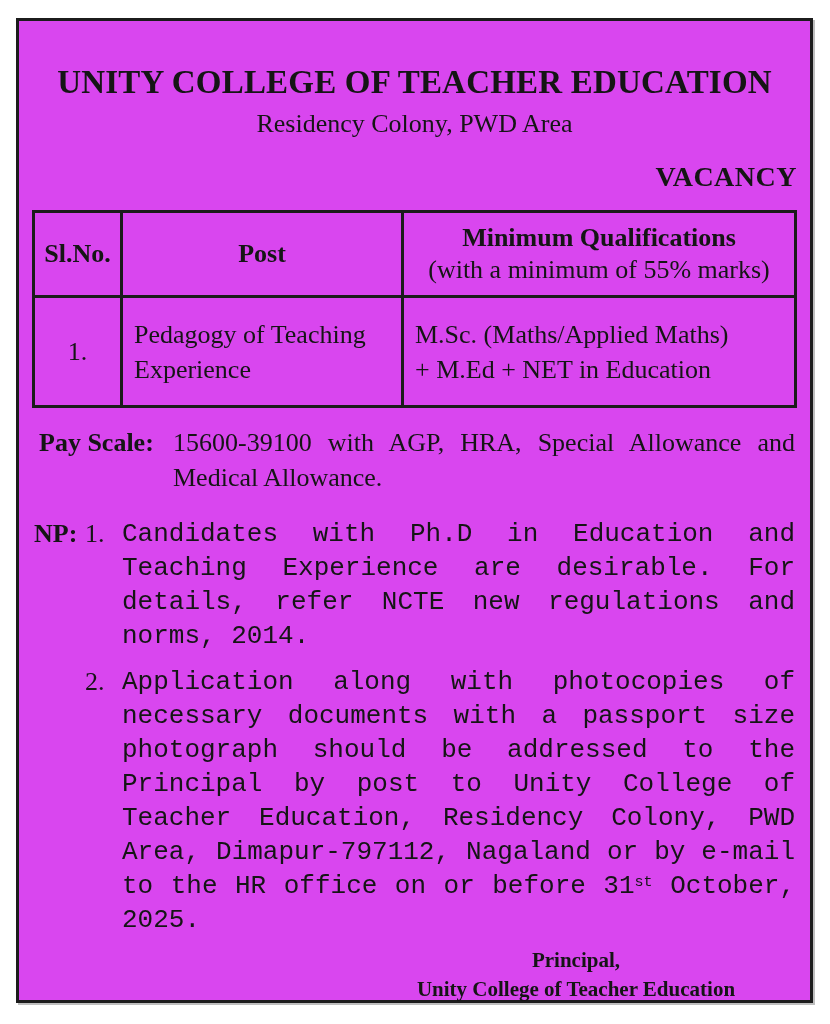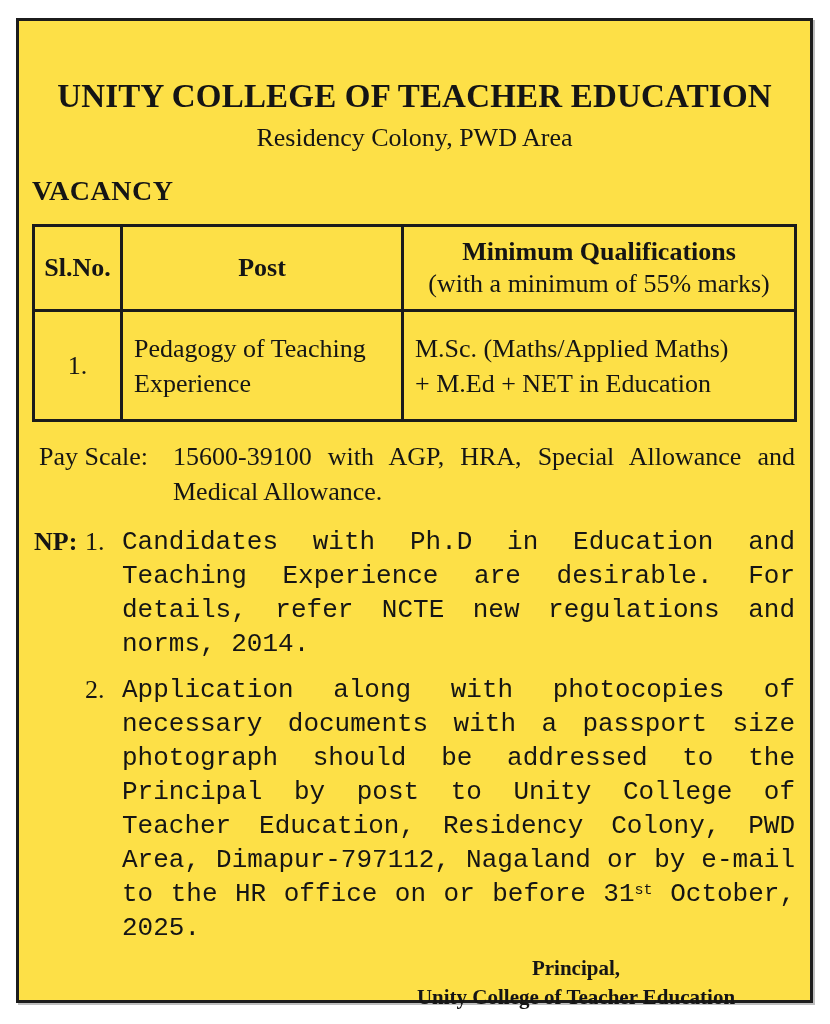--- a/index.html
+++ b/index.html
@@ -12,22 +12,22 @@
     color: #151515;
   }
   .sheet {
     position: absolute;
     left: 16px;
     top: 18px;
     width: 797px;
     height: 985px;
     box-sizing: border-box;
     border: 3px solid #1c1c1c;
-    background: #fde047;
-    padding: 18px 13px;
+    background: #d946ef;
+    padding: 4px 13px;
     box-shadow: 2px 2px 0 rgba(110,110,110,0.45);
   }
   .college-name {
     margin: 39px 0 0 0;
     text-align: center;
     font-size: 33px;
     font-weight: bold;
     white-space: nowrap;
     letter-spacing: 0.2px;
   }
@@ -45,21 +45,21 @@
     padding: 0 6px 0 9px;
     font-size: 26px;
   }
   .email-addr {
     font-style: italic;
     padding-left: 9px;
   }
   .phone { font-size: 25px; }
   .vacancy-heading {
     margin: 22px 0 0 0;
-    text-align: left;
+    text-align: right;
     font-size: 28px;
     font-weight: bold;
     letter-spacing: 0.5px;
   }
   table.vacancy-table {
     width: 100%;
     border-collapse: collapse;
     margin-top: 17px;
   }
   .vacancy-table th, .vacancy-table td {
@@ -78,29 +78,29 @@
     padding-left: 11px;
     line-height: 35px;
   }
   .pay-scale {
     display: flex;
     margin-top: 17px;
     padding: 0 2px 0 7px;
     font-size: 26px;
     line-height: 35px;
   }
-  .pay-label { flex: none; width: 134px; font-weight: normal; }
+  .pay-label { flex: none; width: 134px; font-weight: bold; }
   .pay-text { flex: 1; text-align: justify; }
   .note {
     display: flex;
     font-size: 26px;
     line-height: 34px;
     padding: 0 2px;
   }
-  .note-1 { margin-top: 16px; }
+  .note-1 { margin-top: 22px; }
   .note-2 { margin-top: 12px; }
   .np-label { flex: none; width: 51px; font-weight: bold; }
   .note-num { flex: none; width: 37px; }
   .note-text { flex: 1; text-align: justify; font-family: Liberation Mono, monospace; }
   .sup {
     font-size: 0.58em;
     line-height: 0;
     position: relative;
     top: -0.45em;
   }

